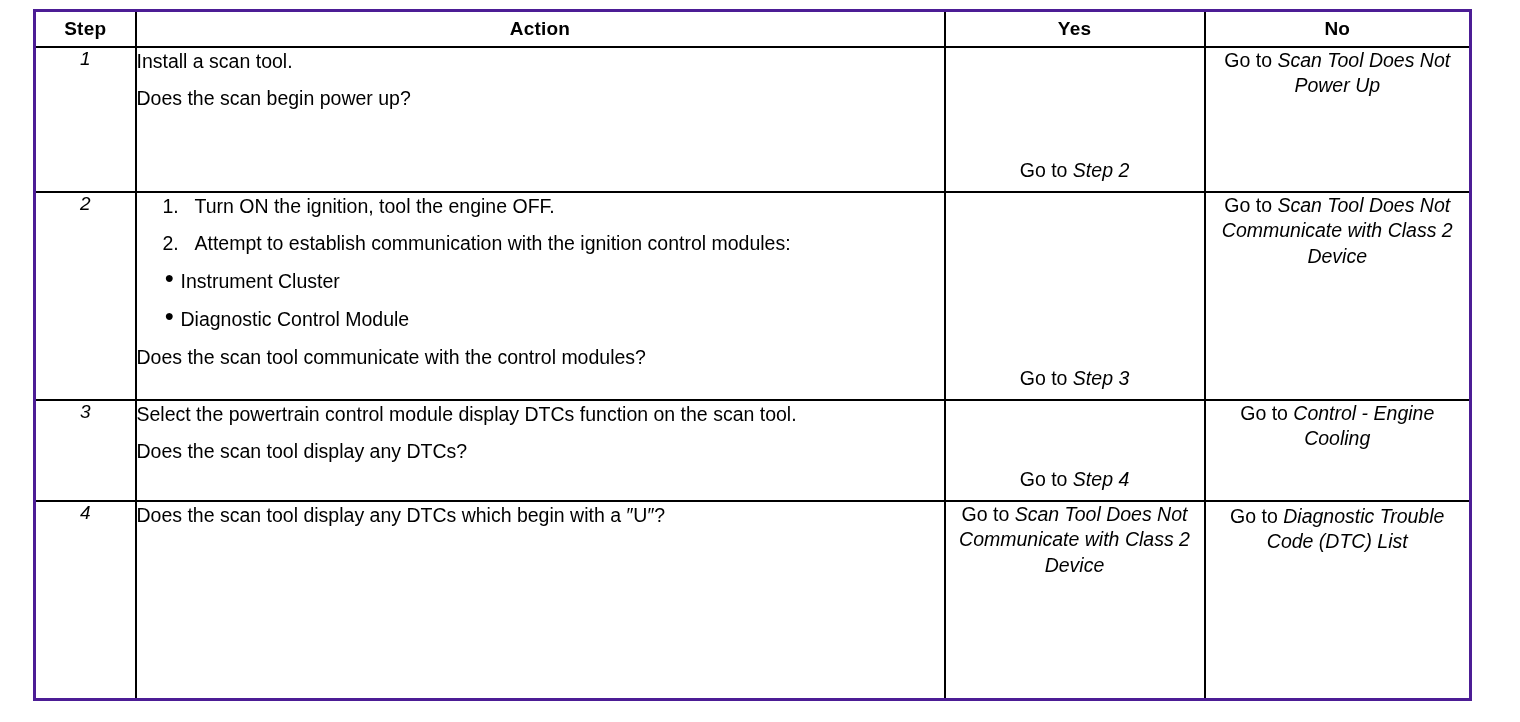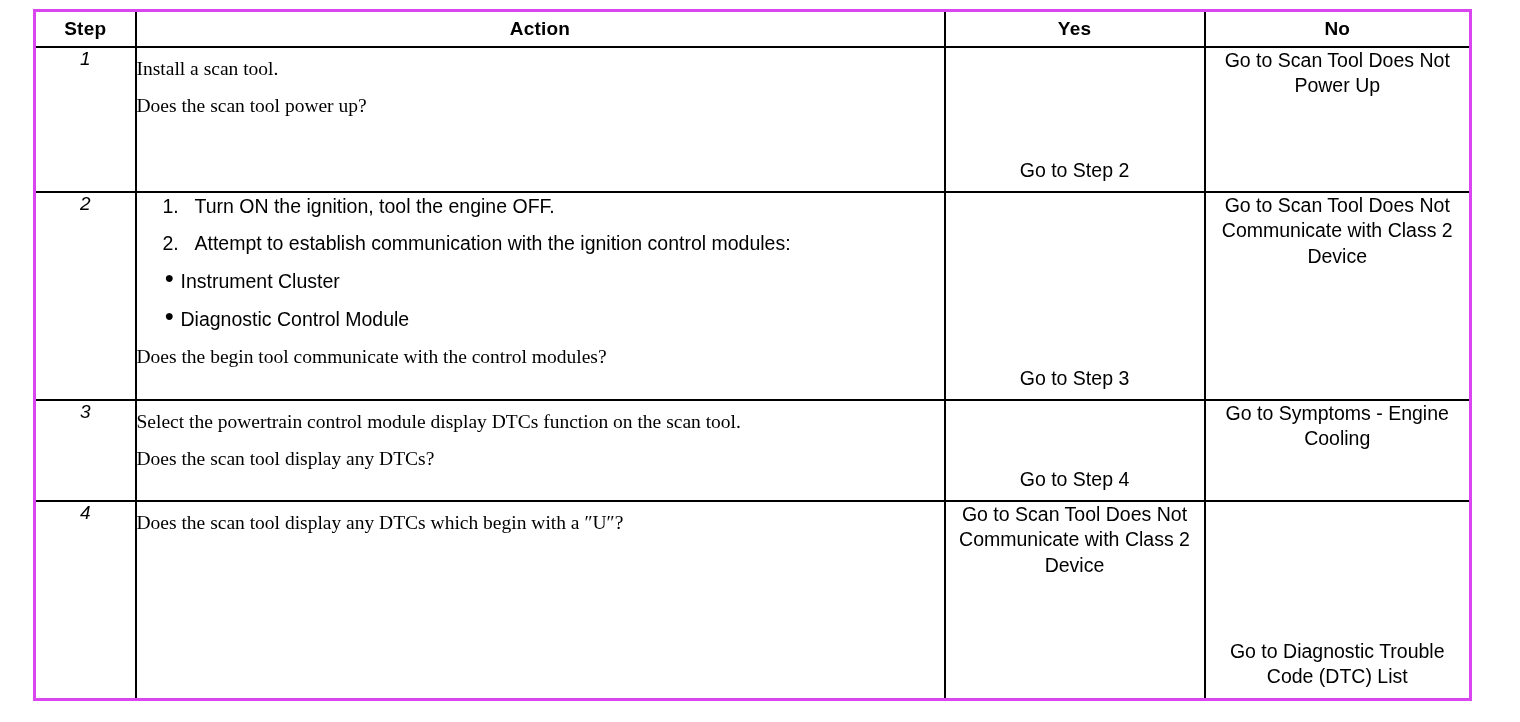--- a/index.html
+++ b/index.html
@@ -35,21 +35,21 @@
   table.diag td,
   table.diag th {
     border: 2px solid #000000;
     padding: 0;
     vertical-align: top;
     background: #ffffff;
   }
 
   
   table.diag {
-    border: 3px solid #d946ef;
+    border: 3px solid #4c1d95;
   }
 
   
   col.c-step   { width: 101px; }
   col.c-action { width: 809px; }
   col.c-yes    { width: 260px; }
   col.c-no     { width: 266px; }
 
   
   tr.head th {
@@ -71,22 +71,21 @@
     font-weight: normal;
   }
 
   
   td.action {
     padding: 9px 10px 8px 10px;
     font-size: 19.5px;
     line-height: 1.35;
   }
   td.action p {
-    margin: 8px 0 11px 0;
-    font-family: Liberation Serif, serif;
+    margin: 0 0 11px 0;
   }
   td.action p:last-child {
     margin-bottom: 0;
   }
 
   
   ol.numlist {
     margin: 0 0 6px 0;
     padding: 0 0 0 0;
     list-style: none;
@@ -132,27 +131,27 @@
     display: block;
   }
   td.res.bottom {
     vertical-align: bottom;
     padding-bottom: 8px;
   }
   td.res.top {
     vertical-align: top;
   }
   .ital {
+    font-style: italic;
   }
 
   
   .stack {
     display: flex;
     flex-direction: column;
-    justify-content: flex-end;
     height: 100%;
     min-height: 186px;
   }
   .stack .blk { text-align: center; }
 
   .stack-top {
     display: flex;
     flex-direction: column;
     justify-content: flex-start;
     height: 100%;
@@ -181,21 +180,21 @@
       </tr>
     </thead>
 
     <tbody>
 
       <tr style="height:145px;">
         <td class="step">1</td>
 
         <td class="action">
           <p>Install a scan tool.</p>
-          <p>Does the scan tool power up?</p>
+          <p>Does the scan begin power up?</p>
         </td>
 
         <td class="res bottom">
           <span class="goto"><span>Go to </span><span class="ital">Step 2</span></span>
         </td>
 
         <td class="res top">
           <span class="goto"><span>Go to </span><span class="ital">Scan Tool Does Not Power Up</span></span>
         </td>
       </tr>
@@ -219,21 +218,21 @@
             <li>
               <span class="bul">●</span>
               <span>Instrument Cluster</span>
             </li>
             <li>
               <span class="bul">●</span>
               <span>Diagnostic Control Module</span>
             </li>
           </ul>
 
-          <p>Does the begin tool communicate with the control modules?</p>
+          <p>Does the scan tool communicate with the control modules?</p>
         </td>
 
         <td class="res bottom">
           <span class="goto"><span>Go to </span><span class="ital">Step 3</span></span>
         </td>
 
         <td class="res top">
           <span class="goto"><span>Go to </span><span class="ital">Scan Tool Does Not Communicate with Class 2 Device</span></span>
         </td>
       </tr>
@@ -244,21 +243,21 @@
         <td class="action">
           <p>Select the powertrain control module display DTCs function on the scan tool.</p>
           <p>Does the scan tool display any DTCs?</p>
         </td>
 
         <td class="res bottom">
           <span class="goto"><span>Go to </span><span class="ital">Step 4</span></span>
         </td>
 
         <td class="res top">
-          <span class="goto"><span>Go to </span><span class="ital">Symptoms - Engine Cooling</span></span>
+          <span class="goto"><span>Go to </span><span class="ital">Control - Engine Cooling</span></span>
         </td>
       </tr>
 
       <tr style="height:198px;">
         <td class="step">4</td>
 
         <td class="action">
           <p>Does the scan tool display any DTCs which begin with a ″U″?</p>
         </td>
 

